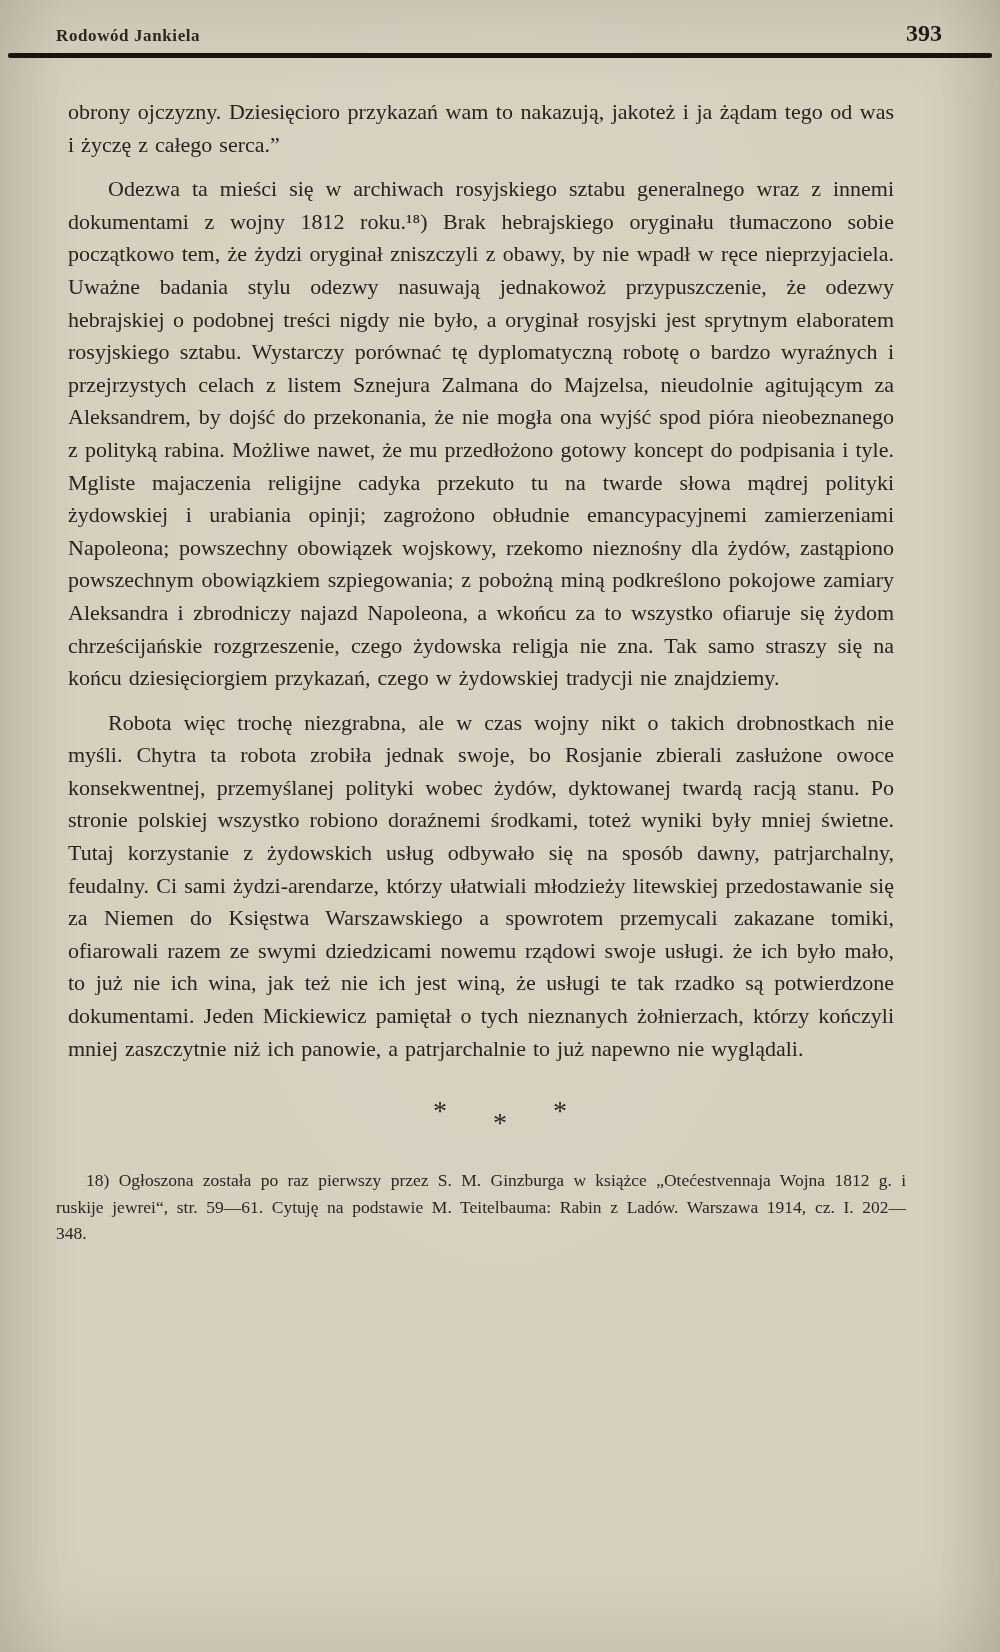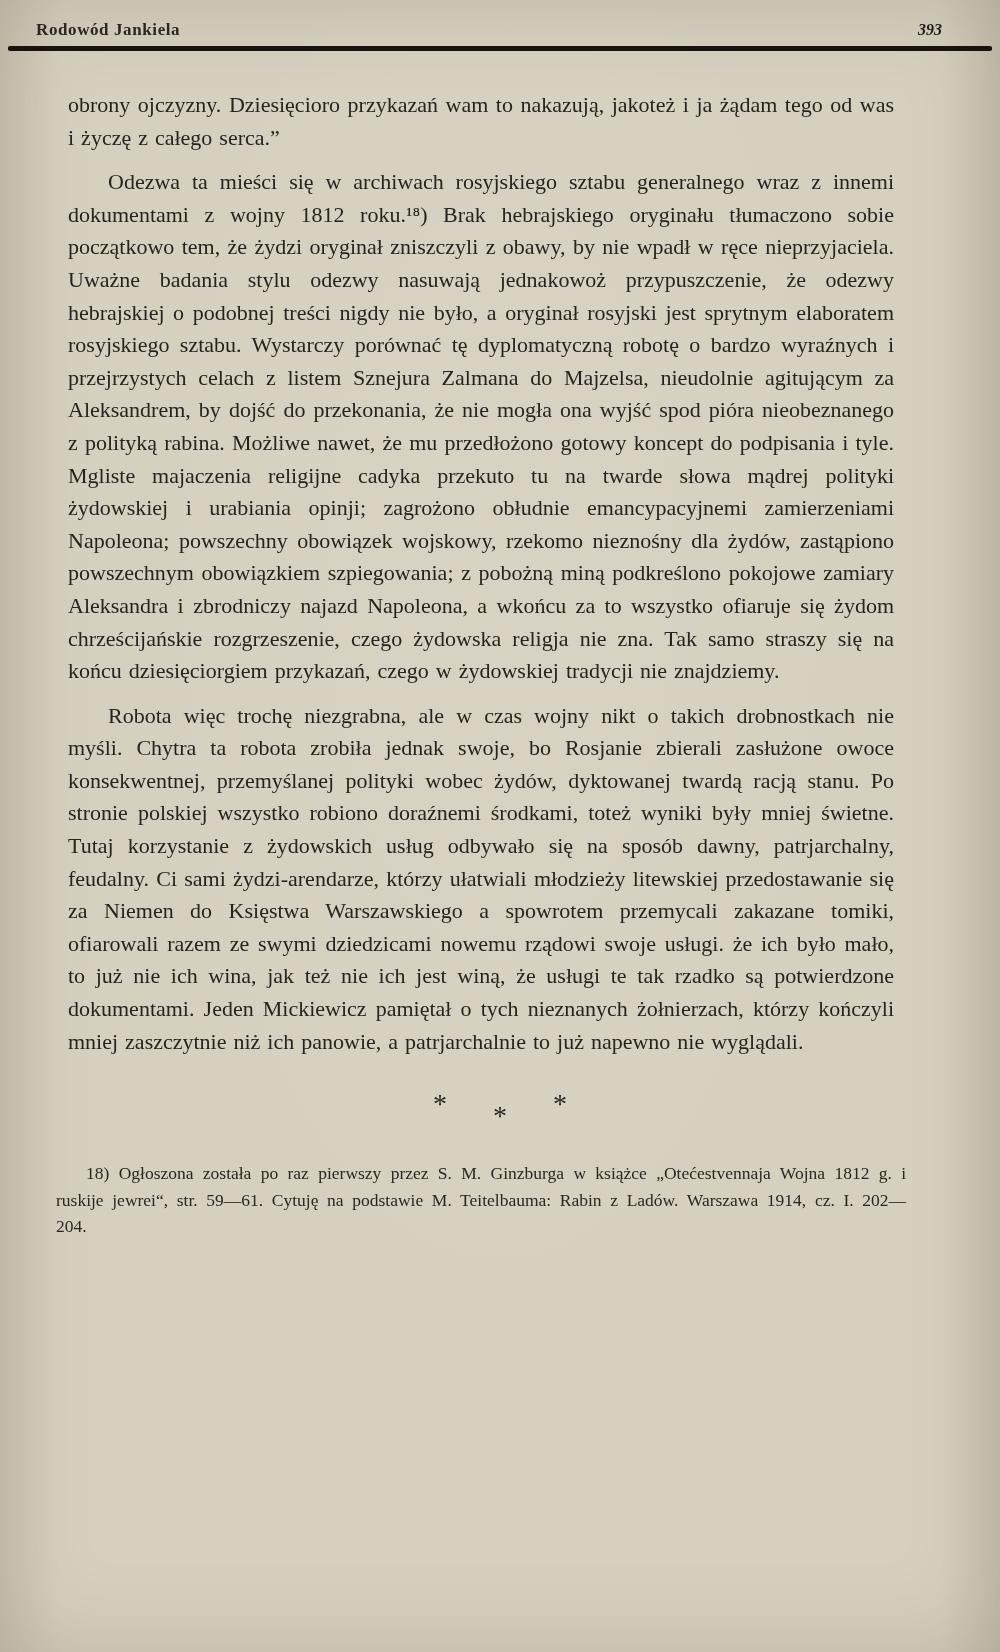--- a/index.html
+++ b/index.html
@@ -19,34 +19,33 @@
     box-shadow: inset 0 0 90px rgba(70,60,40,0.18);
     color: #262420;
     font-family: "Liberation Serif", "DejaVu Serif", serif;
     box-sizing: border-box;
     overflow: hidden;
   }
   .page-header {
     display: flex;
     justify-content: space-between;
     align-items: baseline;
-    padding: 20px 58px 4px 36px;
+    padding: 20px 58px 4px 56px;
     text-align: center;
   }
   .running-title {
     font-weight: bold;
     font-size: 17px;
     letter-spacing: 0.6px;
     color: #2b2822;
   }
   .page-number {
     font-weight: bold;
-    font-size: 16px;
+    font-size: 24px;
     color: #201d18;
-    font-style: italic;
   }
   .header-rule {
     height: 5px;
     background: #17140f;
     margin: 2px 8px 0 8px;
     border-radius: 2px;
   }
   .page-body {
     padding: 26px 94px 0 56px;
     font-size: 22px;
@@ -100,15 +99,15 @@
     <p class="para indent">Odezwa ta mieści się w archiwach rosyjskiego sztabu generalnego wraz z innemi dokumentami z wojny 1812 roku.¹⁸) Brak hebrajskiego oryginału tłumaczono sobie początkowo tem, że żydzi oryginał zniszczyli z obawy, by nie wpadł w ręce nieprzyjaciela. Uważne badania stylu odezwy nasuwają jednakowoż przypuszczenie, że odezwy hebrajskiej o podobnej treści nigdy nie było, a oryginał rosyjski jest sprytnym elaboratem rosyjskiego sztabu. Wystarczy porównać tę dyplomatyczną robotę o bardzo wyraźnych i przejrzystych celach z listem Sznejura Zalmana do Majzelsa, nieudolnie agitującym za Aleksandrem, by dojść do przekonania, że nie mogła ona wyjść spod pióra nieobeznanego z polityką rabina. Możliwe nawet, że mu przedłożono gotowy koncept do podpisania i tyle. Mgliste majaczenia religijne cadyka przekuto tu na twarde słowa mądrej polityki żydowskiej i urabiania opinji; zagrożono obłudnie emancypacyjnemi zamierzeniami Napoleona; powszechny obowiązek wojskowy, rzekomo nieznośny dla żydów, zastąpiono powszechnym obowiązkiem szpiegowania; z pobożną miną podkreślono pokojowe zamiary Aleksandra i zbrodniczy najazd Napoleona, a wkońcu za to wszystko ofiaruje się żydom chrześcijańskie rozgrzeszenie, czego żydowska religja nie zna. Tak samo straszy się na końcu dziesięciorgiem przykazań, czego w żydowskiej tradycji nie znajdziemy.</p>
     <p class="para indent">Robota więc trochę niezgrabna, ale w czas wojny nikt o takich drobnostkach nie myśli. Chytra ta robota zrobiła jednak swoje, bo Rosjanie zbierali zasłużone owoce konsekwentnej, przemyślanej polityki wobec żydów, dyktowanej twardą racją stanu. Po stronie polskiej wszystko robiono doraźnemi środkami, toteż wyniki były mniej świetne. Tutaj korzystanie z żydowskich usług odbywało się na sposób dawny, patrjarchalny, feudalny. Ci sami żydzi-arendarze, którzy ułatwiali młodzieży litewskiej przedostawanie się za Niemen do Księstwa Warszawskiego a spowrotem przemycali zakazane tomiki, ofiarowali razem ze swymi dziedzicami nowemu rządowi swoje usługi. że ich było mało, to już nie ich wina, jak też nie ich jest winą, że usługi te tak rzadko są potwierdzone dokumentami. Jeden Mickiewicz pamiętał o tych nieznanych żołnierzach, którzy kończyli mniej zaszczytnie niż ich panowie, a patrjarchalnie to już napewno nie wyglądali.</p>
   </main>
 
   <div class="asterisk-separator">
     <span class="ast">*</span>
     <span class="ast ast-mid">*</span>
     <span class="ast">*</span>
   </div>
 
-  <div class="footnote">18) Ogłoszona została po raz pierwszy przez S. M. Ginzburga w książce „Otećestvennaja Wojna 1812 g. i ruskije jewrei“, str. 59—61. Cytuję na podstawie M. Teitelbauma: Rabin z Ladów. Warszawa 1914, cz. I. 202—204.</div>
+  <div class="footnote">18) Ogłoszona została po raz pierwszy przez S. M. Ginzburga w książce „Otećestvennaja Wojna 1812 g. i ruskije jewrei“, str. 59—61. Cytuję na podstawie M. Teitelbauma: Rabin z Ladów. Warszawa 1914, cz. I. 202—348.</div>
 
 </div>
 
 </body></html>

